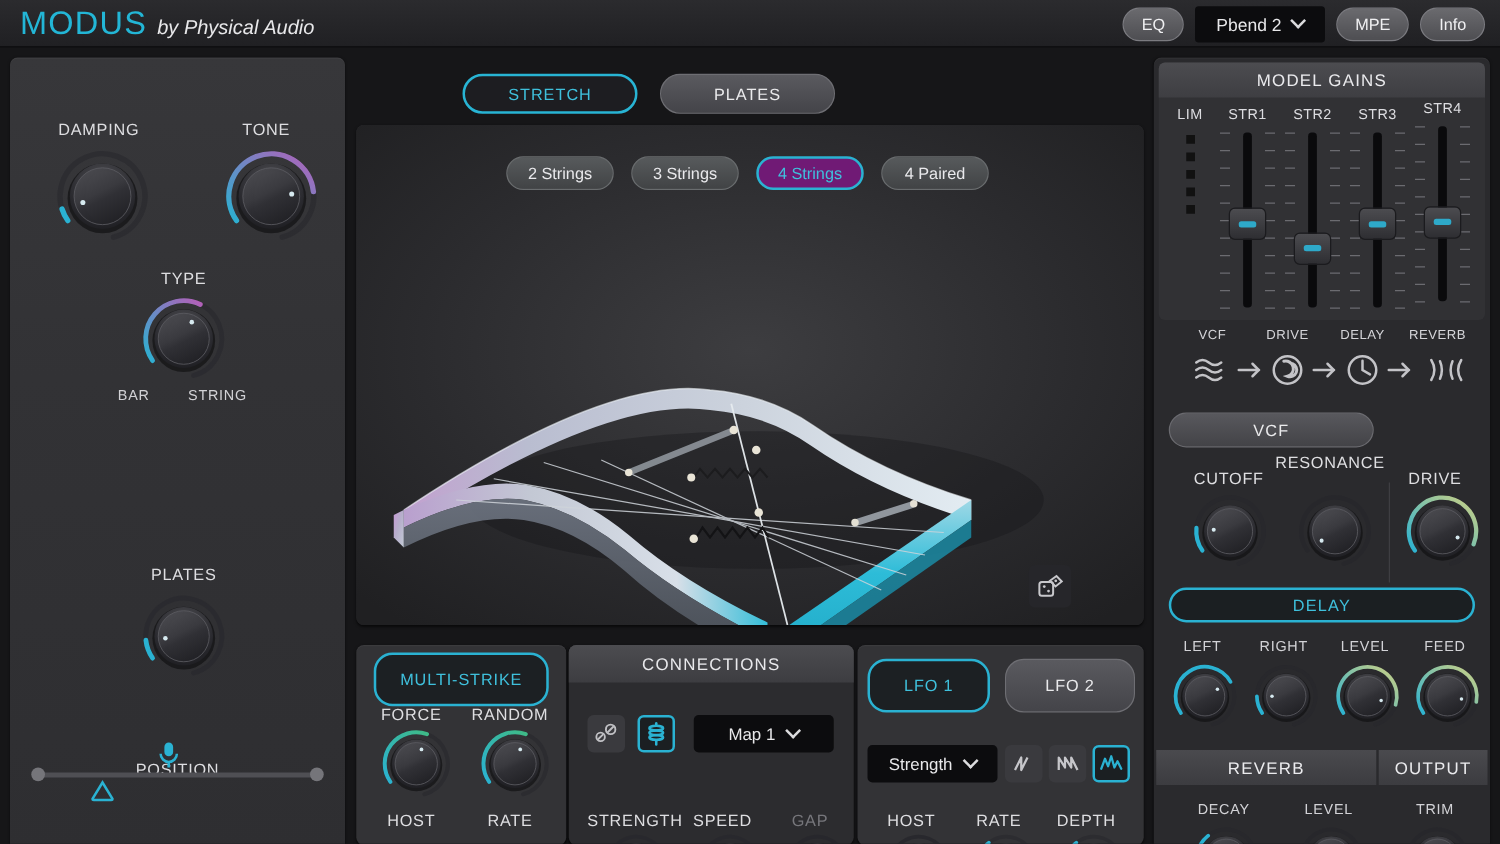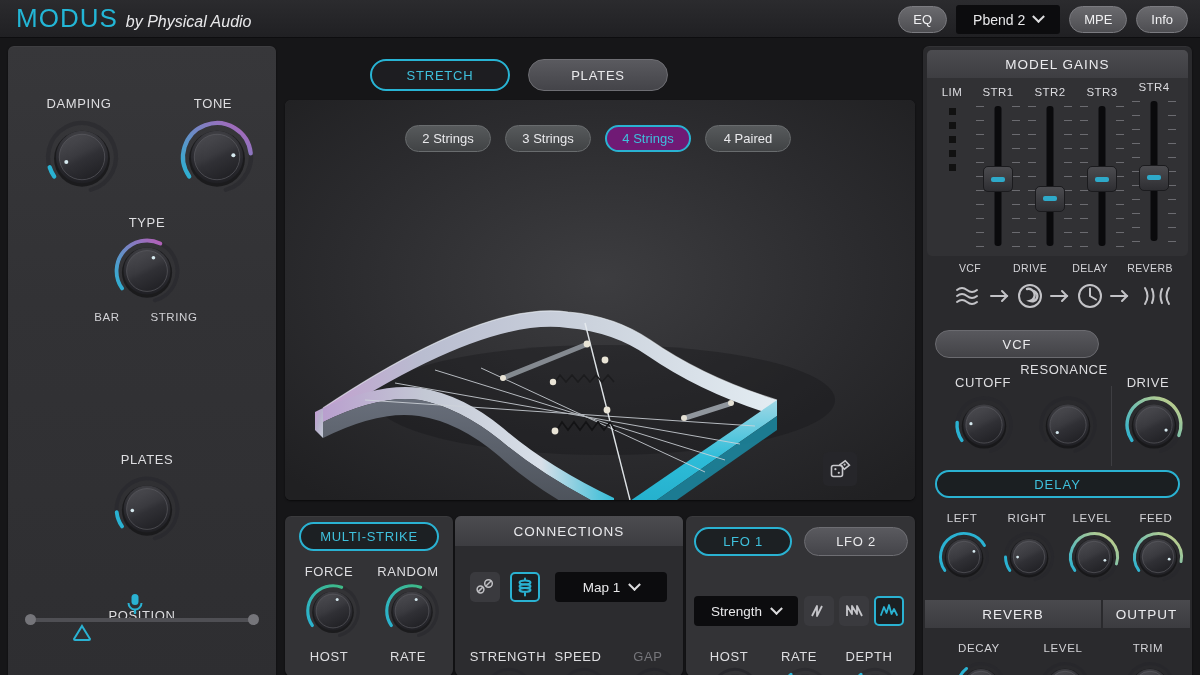--- a/index.html
+++ b/index.html
@@ -127,21 +127,21 @@
   #lfo-panel { left: 686px; top: 516px; width: 229px; height: 160px; }
 
   .sec-header {
     position: absolute; left: 0; top: 0; width: 100%; height: 30px;
     background: linear-gradient(#4c4c50,#3d3d41);
     border-radius: 6px 6px 0 0;
     display: flex; align-items: center; justify-content: center;
     color: #e9e9ec; font-size: 13.5px; letter-spacing: 1px;
   }
   .rounded-tab {
-    height: 29px; border-radius: 15px;
+    height: 43px; border-radius: 15px;
     display: flex; align-items: center; justify-content: center;
     font-size: 13px; letter-spacing: .7px; cursor: pointer;
   }
   .rt-sel { background: #1c2023; border: 2px solid #2ab2d2; color: #3fc0dc; }
   .rt-off { background: linear-gradient(#5a5a5f,#444449); border: 1px solid #6e6e73; color: #eaeaec; }
 
   .icon-box {
     width: 30px; height: 30px; border-radius: 5px;
     background: #3a3a3e; display: flex; align-items: center; justify-content: center; cursor: pointer;
   }

